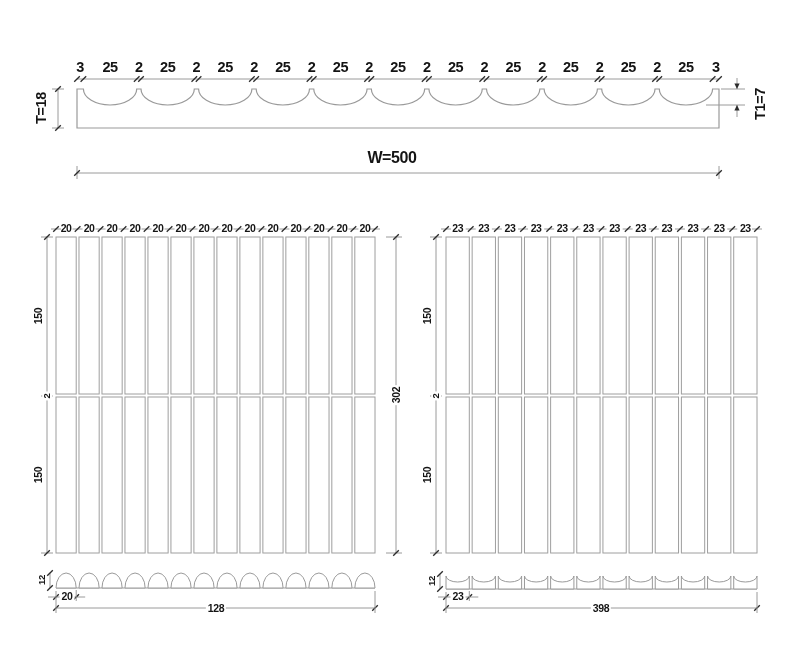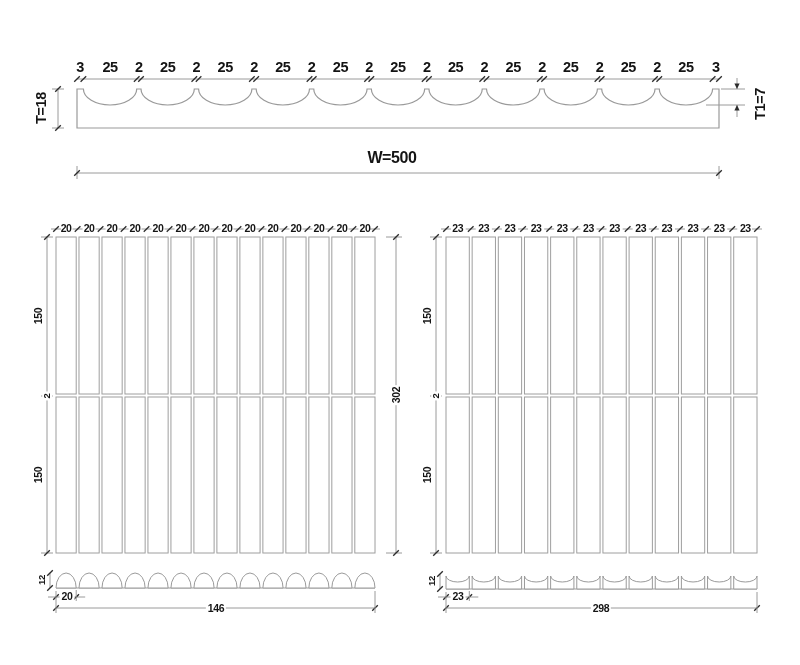--- a/index.html
+++ b/index.html
@@ -255,28 +255,28 @@
     <div class="lbl s15 rot" style="left:41px;top:108px">T=18</div>
     <div class="lbl s15 rot" style="left:760px;top:104px">T1=7</div>
     <div class="lbl s16" style="left:392px;top:158px">W=500</div>
 
     <div class="lbl s10 rot" style="left:38px;top:316px">150</div>
     <div class="lbl s9 rot onln" style="left:47px;top:396px">2</div>
     <div class="lbl s10 rot" style="left:38px;top:475px">150</div>
     <div class="lbl s10 rot onln" style="left:396px;top:395px">302</div>
     <div class="lbl s9 rot" style="left:42px;top:580px">12</div>
     <div class="lbl s10 onln" style="left:67px;top:596px">20</div>
-    <div class="lbl s10 onln" style="left:216px;top:608px">146</div>
+    <div class="lbl s10 onln" style="left:216px;top:608px">128</div>
 
     <div class="lbl s10 rot" style="left:427px;top:316px">150</div>
     <div class="lbl s9 rot onln" style="left:436px;top:396px">2</div>
     <div class="lbl s10 rot" style="left:427px;top:475px">150</div>
     <div class="lbl s9 rot" style="left:432px;top:581px">12</div>
     <div class="lbl s10 onln" style="left:458px;top:596px">23</div>
-    <div class="lbl s10 onln" style="left:601px;top:608px">298</div>
+    <div class="lbl s10 onln" style="left:601px;top:608px">398</div>
   <div class="lbl s15" style="left: 80.1993px; top: 67px;">3</div>
       <div class="lbl s15" style="left: 110.06px; top: 67px;">25</div>
       <div class="lbl s15" style="left: 138.854px; top: 67px;">2</div>
       <div class="lbl s15" style="left: 167.648px; top: 67px;">25</div>
       <div class="lbl s15" style="left: 196.442px; top: 67px;">2</div>
       <div class="lbl s15" style="left: 225.236px; top: 67px;">25</div>
       <div class="lbl s15" style="left: 254.03px; top: 67px;">2</div>
       <div class="lbl s15" style="left: 282.824px; top: 67px;">25</div>
       <div class="lbl s15" style="left: 311.618px; top: 67px;">2</div>
       <div class="lbl s15" style="left: 340.412px; top: 67px;">25</div>

